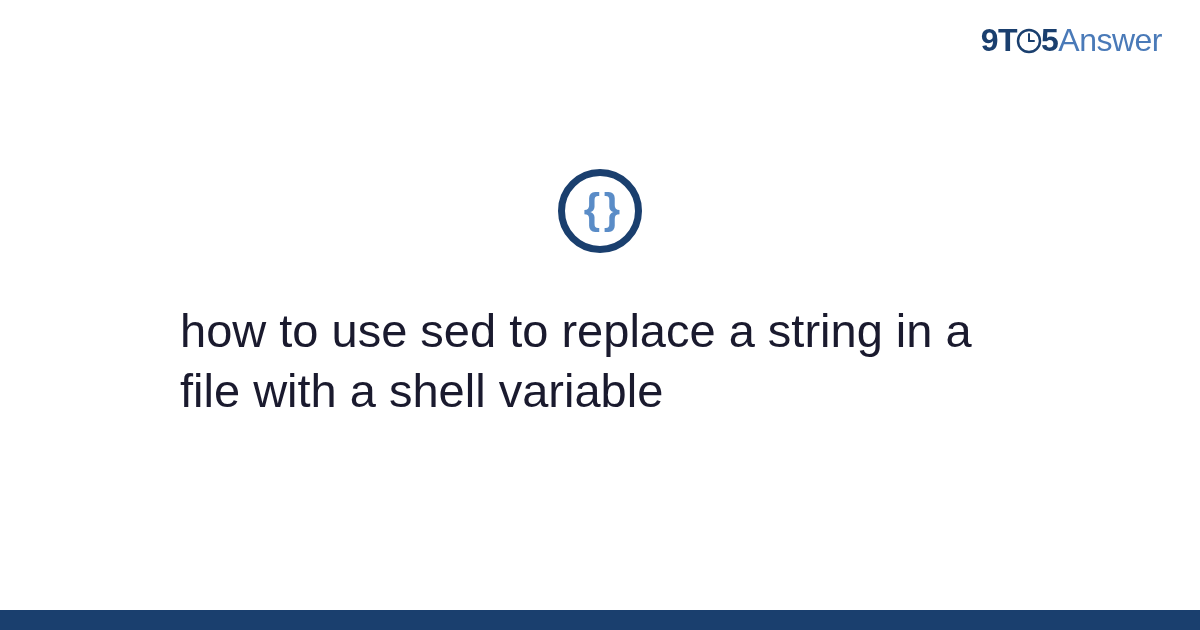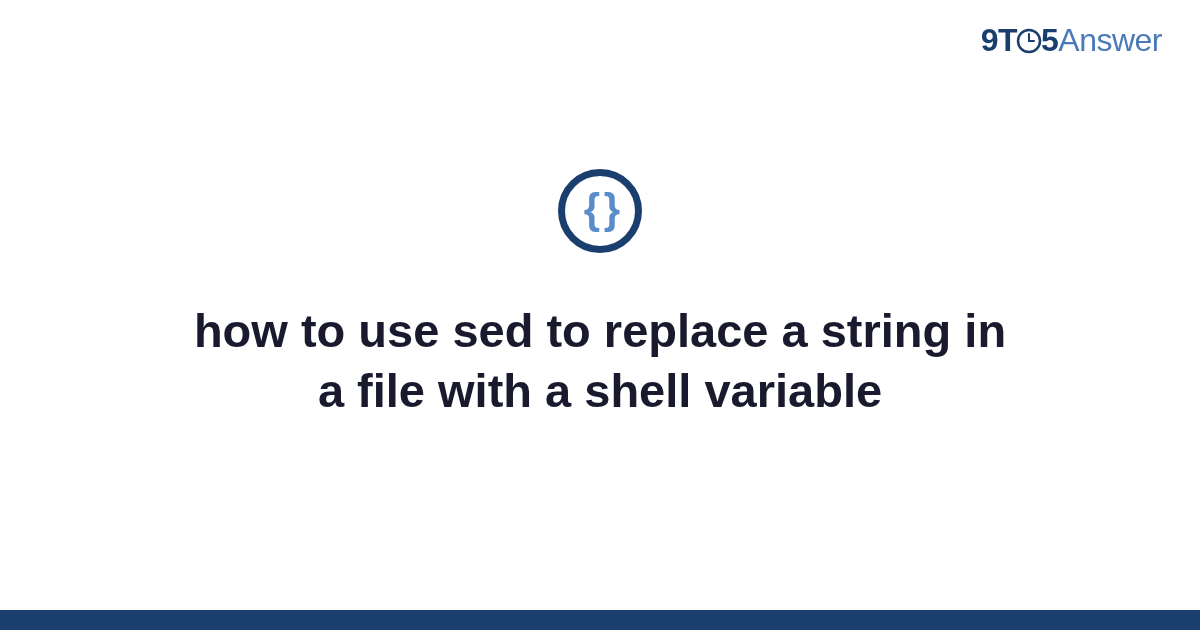--- a/index.html
+++ b/index.html
@@ -71,23 +71,22 @@
       font-size: 42px;
       font-weight: 700;
       color: #5a8cc7;
       letter-spacing: -4px;
       font-family: 'Segoe UI', Arial, sans-serif;
       position: relative;
       top: -2px;
     }
     .title {
       font-size: 47px;
-      font-weight: 700;
+      font-weight: 400;
       color: #1a1a2e;
-      text-align: center;
       line-height: 1.28;
       max-width: 920px;
       padding: 0 40px;
     }
     .bottom-bar {
       position: absolute;
       bottom: 0;
       left: 0;
       width: 100%;
       height: 20px;

